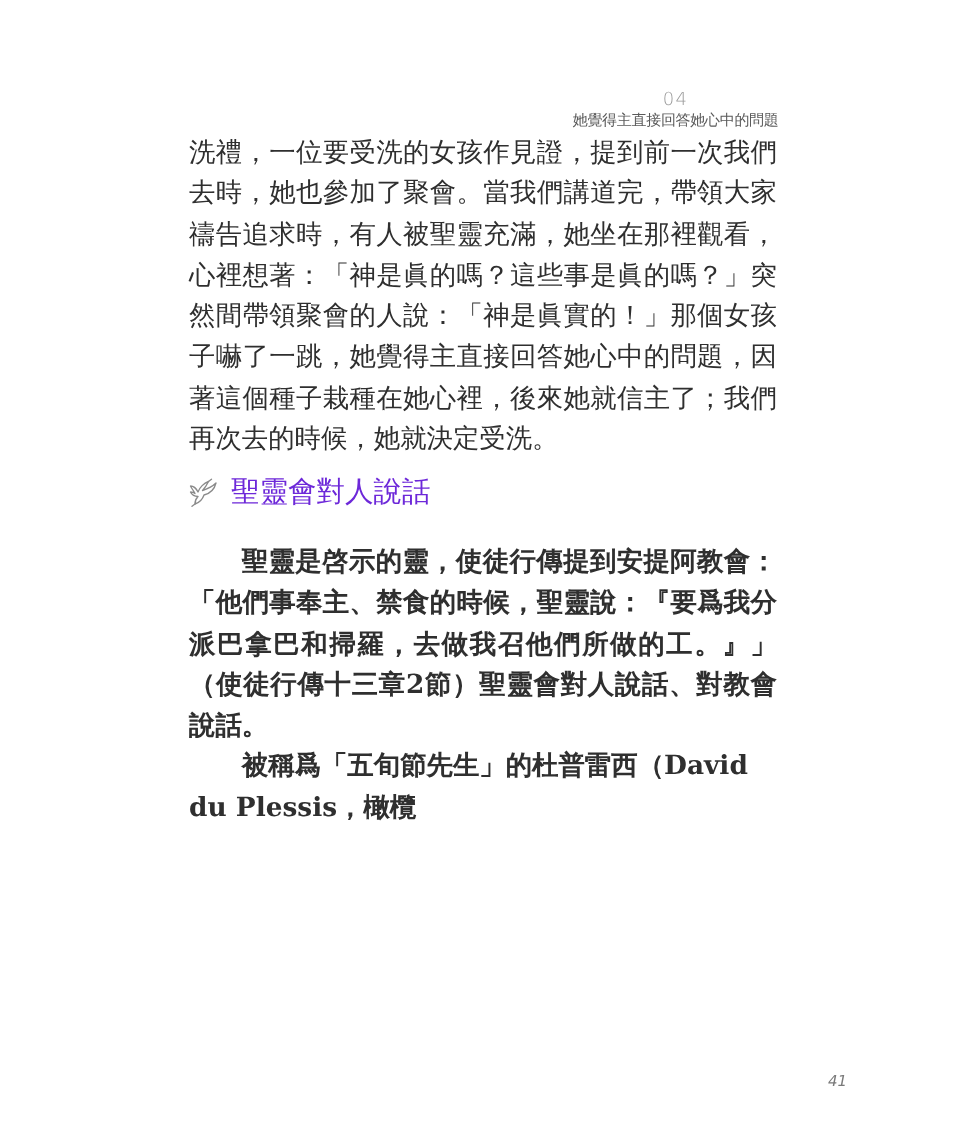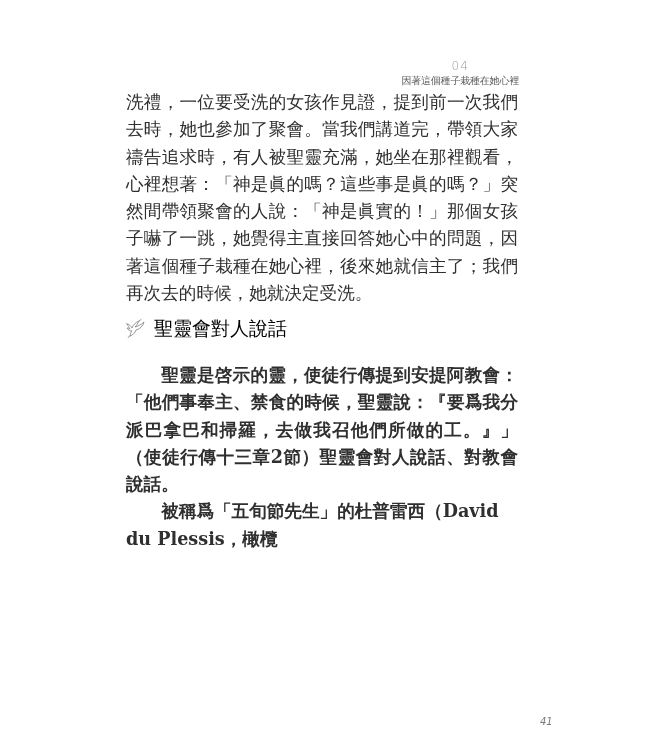--- a/index.html
+++ b/index.html
@@ -65,40 +65,40 @@
     gap: 8px;
   }
   .dove-icon {
     width: 22px;
     height: 20px;
     display: inline-block;
   }
   .heading-text {
     font-family: "DejaVu Sans", "Liberation Sans", sans-serif;
     font-size: 19px;
-    color: #000000;
+    color: #6d28d9;
     letter-spacing: 0px;
     line-height: 24px;
   }
   .page-number {
     position: absolute;
-    left: 540px;
+    left: 552px;
     top: 716px;
     font-family: "DejaVu Sans", "Liberation Sans", sans-serif;
     font-style: italic;
     font-size: 10px;
     color: #7a7a7a;
   }
 </style>
 </head>
 <body>
 
 <div class="running-header">
   <div class="chapter-num">04</div>
-  <div class="chapter-title">因著這個種子栽種在她心裡</div>
+  <div class="chapter-title">她覺得主直接回答她心中的問題</div>
 </div>
 
 <div class="body-text block-1">
   <p class="para">洗禮，一位要受洗的女孩作見證，提到前一次我們去時，她也參加了聚會。當我們講道完，帶領大家禱告追求時，有人被聖靈充滿，她坐在那裡觀看，心裡想著：「神是眞的嗎？這些事是眞的嗎？」突然間帶領聚會的人說：「神是眞實的！」那個女孩子嚇了一跳，她覺得主直接回答她心中的問題，因著這個種子栽種在她心裡，後來她就信主了；我們再次去的時候，她就決定受洗。</p>
 </div>
 
 <div class="section-heading">
   <span class="dove-icon">
     <svg width="22" height="20" viewBox="0 0 22 20" fill="none" stroke="#8a8a8a" stroke-width="0.9" stroke-linejoin="round" stroke-linecap="round">
       <path d="M3 6 C5 6 7 8 8 10 C9 7 12 4 15 3 C14 5 13 7 11 9 C14 8 17 7 20 4 C19 8 16 11 12 12 C11 15 9 17 6 18 C6 16 7 14 8 13 C6 13 4 12 3 10 C4 10 5 10 6 11 C5 9 4 8 3 6 Z"></path>

